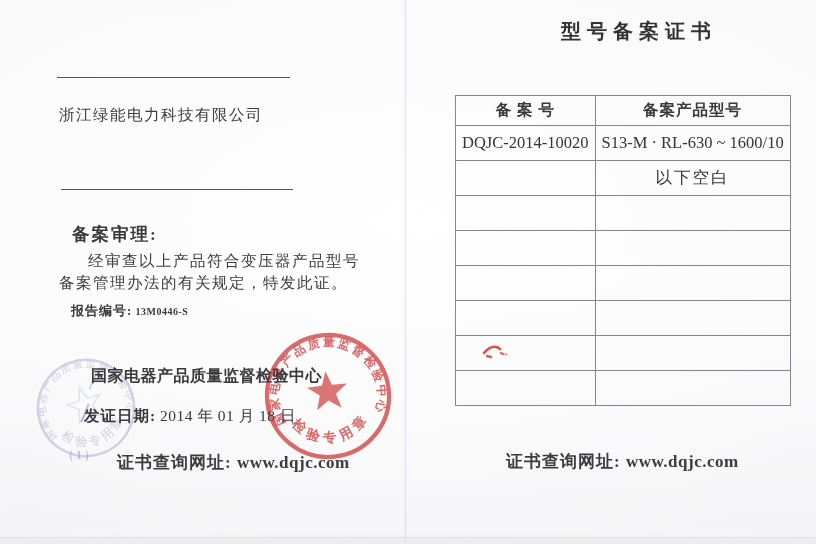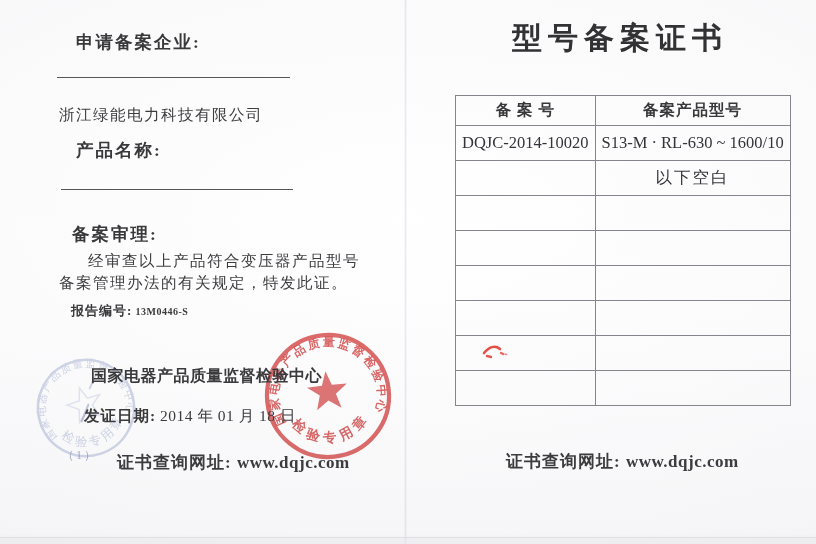--- a/index.html
+++ b/index.html
@@ -22,22 +22,22 @@
   .val { font-size:15.5px; font-weight:500; letter-spacing:1.5px; color:#3d3d40; }
   .rule { border-bottom:1.5px solid #55555a; height:0; }
   .fold {
     left:404px; top:0; width:3px; height:544px;
     background:linear-gradient(90deg, rgba(130,140,180,0) 0%, rgba(130,140,185,0.18) 50%, rgba(130,140,180,0) 100%);
   }
   .bottom-edge { left:0; top:537px; width:816px; height:7px;
     border-top:1px solid rgba(90,90,110,0.10); background:rgba(235,235,240,0.5); }
 
   
-  .title { left:459px; top:18px; width:322px; text-align:center;
-    font-size:30px; font-weight:600; letter-spacing:6px; color:#323234; }
+  .title { left:478px; top:18px; width:322px; text-align:center;
+    font-size:20px; font-weight:600; letter-spacing:6px; color:#323234; }
   table.filing {
     position:absolute; left:455px; top:87px;
     border-collapse:collapse; table-layout:fixed;margin-top:8px;
   }
   table.filing td, table.filing th {
     border:1.5px solid #85858e; padding:0 6px;
     text-align:center; vertical-align:middle;
     overflow:hidden; white-space:nowrap;
   }
   table.filing th { width:139px; height:30px; font-size:15.5px; font-weight:600; letter-spacing:1px; color:#39393b; }
@@ -57,25 +57,23 @@
   #red-mark { left:480px; top:341px; }
 </style>
 </head>
 <body>
 
 <div id="canvas">
 
   <div class="abs fold"></div>
   <div class="abs bottom-edge"></div>
 
-  <div class="abs kai lbl" style="left:76px; top:30px;">申请备案企业:</div>
   <div class="abs kai val" style="left:59px; top:58px;margin-top:47px;">浙江绿能电力科技有限公司</div>
   <div class="abs rule" style="left:57px; top:77px; width:233px;"></div>
 
-  <div class="abs kai lbl" style="left:76px; top:138px;">产品名称:</div>
   <div class="abs rule" style="left:61px; top:189px; width:232px;"></div>
 
   <div class="abs kai lbl" style="left:72px; top:222px;">备案审理:</div>
   <div class="abs kai val" style="left:88px; top:251px;">经审查以上产品符合变压器产品型号</div>
   <div class="abs kai val" style="left:59px; top:273px;">备案管理办法的有关规定，特发此证。</div>
 
   <div class="abs" style="left:71px; top:302px; font-size:13px;">
     <span class="kai" style="font-weight:600; letter-spacing:1px;">报告编号:</span>
     <span class="lat" style="font-size:10px; letter-spacing:0.5px;font-weight:bold;">13M0446-S</span>
   </div>

